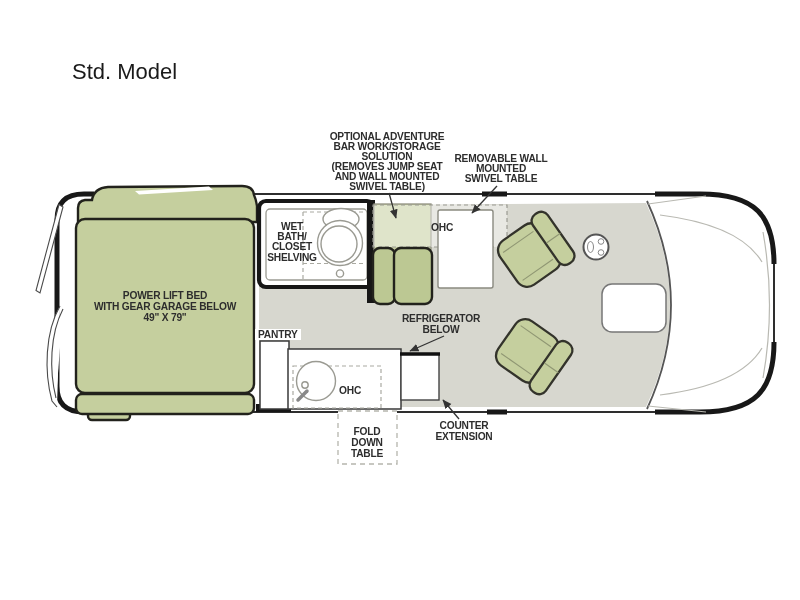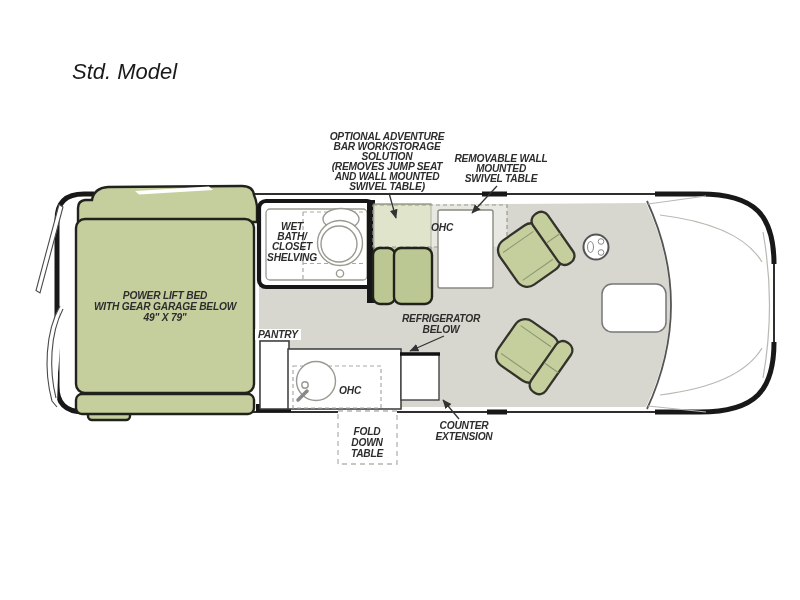--- a/index.html
+++ b/index.html
@@ -1,17 +1,17 @@
 <!DOCTYPE html>
 <html><head>
 <meta charset="utf-8">
 <style>
   html,body{margin:0;padding:0;background:#ffffff;}
   .stage{position:relative;width:800px;height:536px;background:#fff;overflow:hidden;
-         font-family:"Liberation Sans",sans-serif;font-style:italic;}
+         font-family:"Liberation Sans",sans-serif;}
   svg{display:block;}
   .title-text{font-family:"Liberation Sans",sans-serif;font-size:22px;fill:#1a1a1a;}
   .lbl{font-family:"Liberation Sans",sans-serif;font-size:10.2px;font-weight:bold;
        fill:#2d2d2d;letter-spacing:-0.2px;}
   .lbl-mid{text-anchor:middle;}
   .body-outline{fill:#ffffff;stroke:#2e2e2e;stroke-width:2;}
   .thick{fill:none;stroke:#181818;stroke-width:5;stroke-linecap:butt;}
   .floor{fill:#d7d7cf;}
   .green{fill:#c5cf9e;stroke:#22221c;stroke-width:2.4;}
   .green-light{fill:#c9d1a4;stroke:#90907f;stroke-width:1.3;}

